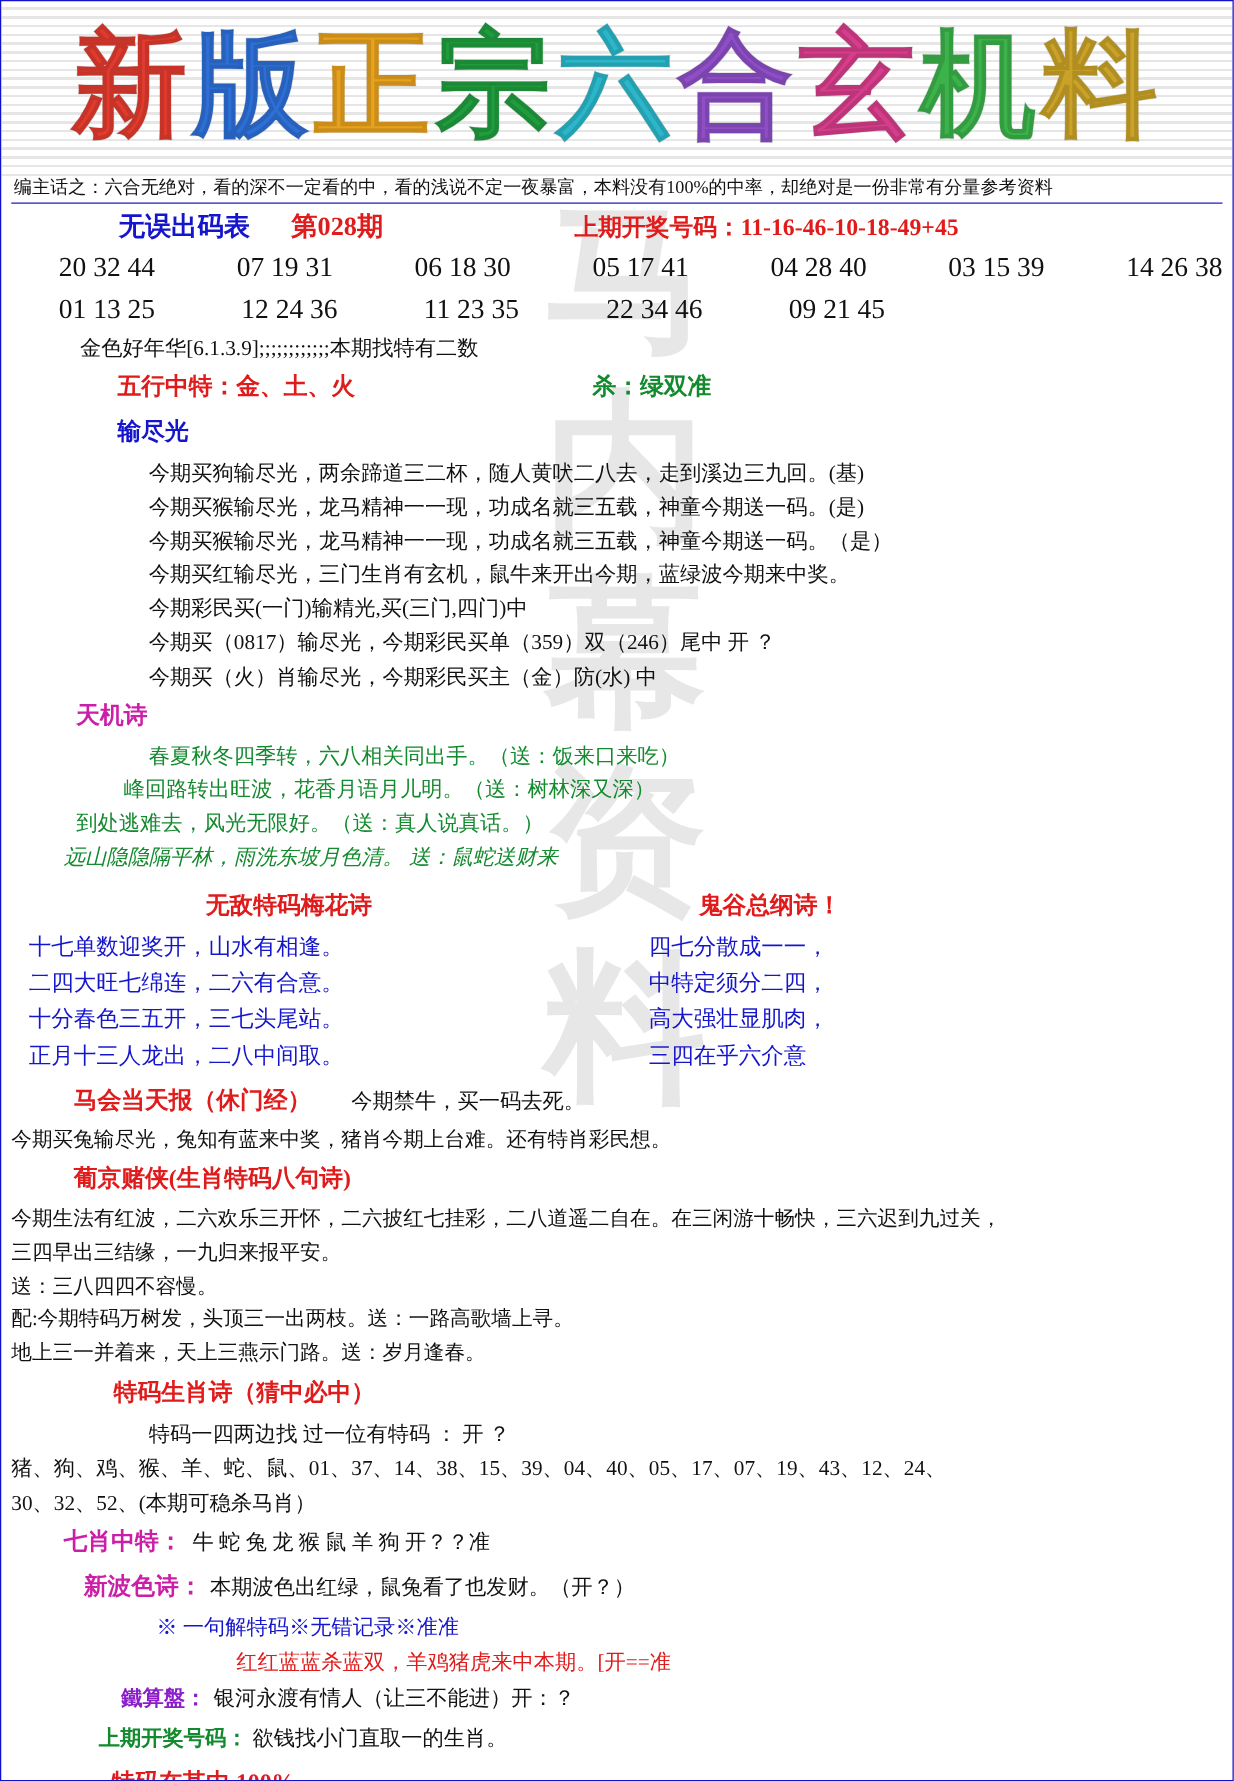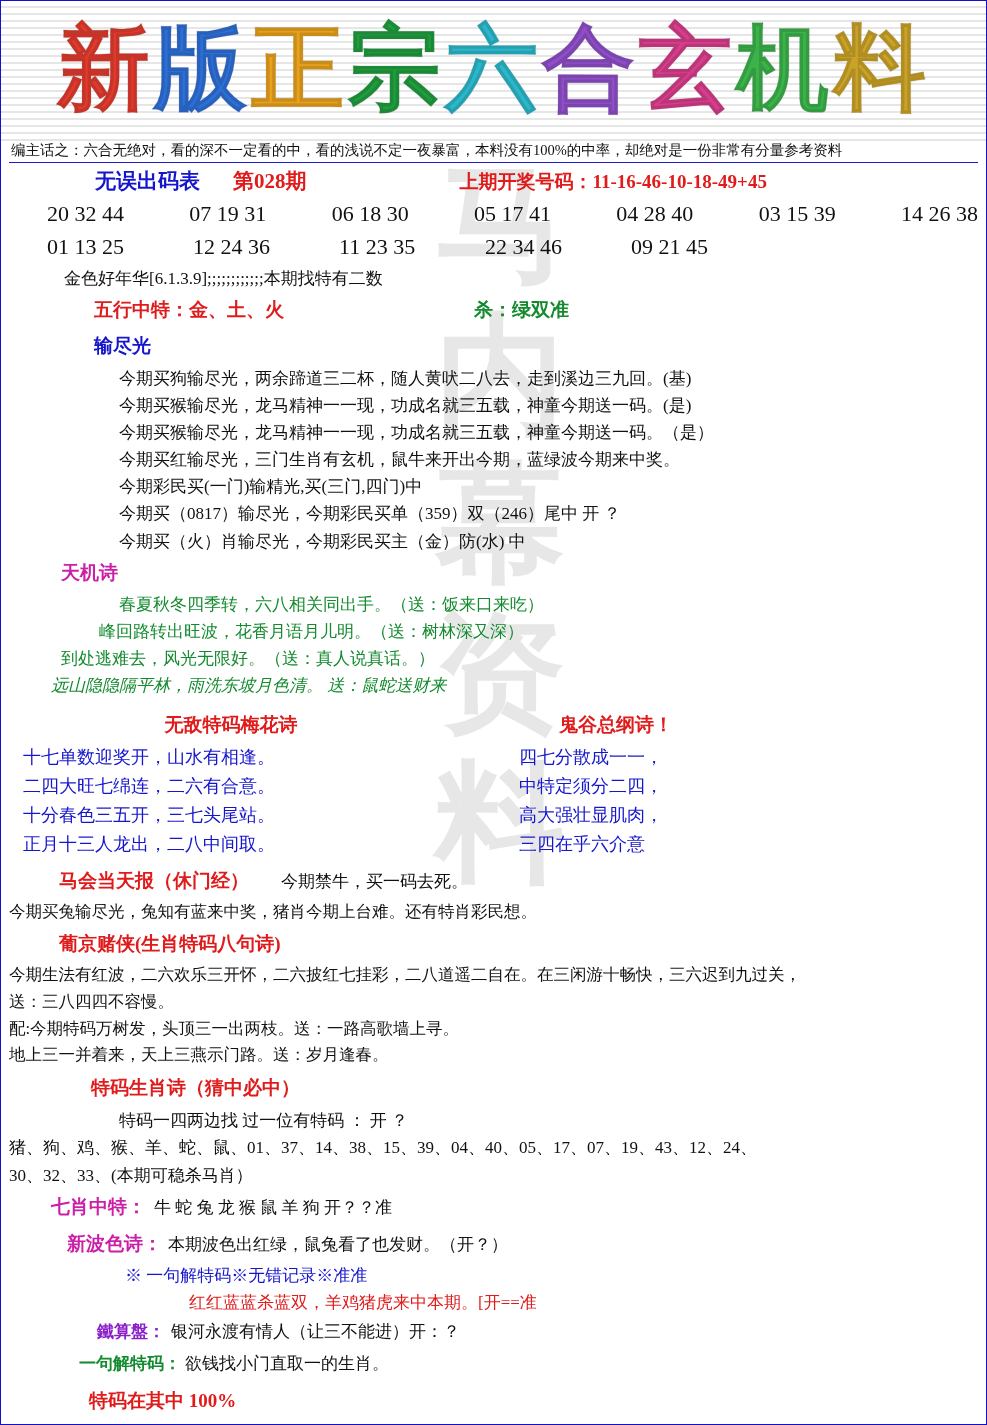--- a/index.html
+++ b/index.html
@@ -242,49 +242,50 @@
 
     <div class="row-flex" style="padding-left:50px; margin-top:4px;">
       <span class="sec-title red">马会当天报（休门经）</span>
       <span class="line" style="margin-left:32px;">今期禁牛，买一码去死。</span>
     </div>
     <div class="blk nw">今期买兔输尽光，兔知有蓝来中奖，猪肖今期上台难。还有特肖彩民想。</div>
 
     <div class="sec-title red" style="padding-left:50px;">葡京赌侠(生肖特码八句诗)</div>
     <div>
       <div class="blk nw">今期生法有红波，二六欢乐三开怀，二六披红七挂彩，二八道遥二自在。在三闲游十畅快，三六迟到九过关，</div>
+      <div class="blk nw">三四早出三结缘，一九归来报平安。</div>
       <div class="blk nw">送：三八四四不容慢。</div>
       <div class="blk nw">配:今期特码万树发，头顶三一出两枝。送：一路高歌墙上寻。</div>
       <div class="blk nw">地上三一并着来，天上三燕示门路。送：岁月逢春。</div>
     </div>
 
     <div class="sec-title red" style="padding-left:82px; line-height:2.0;">特码生肖诗（猜中必中）</div>
     <div class="line" style="padding-left:110px;">特码一四两边找   过一位有特码 ：    开 ？</div>
     <div class="blk nw" style="font-size:17px;">猪、狗、鸡、猴、羊、蛇、鼠、01、37、14、38、15、39、04、40、05、17、07、19、43、12、24、</div>
-    <div class="blk nw" style="font-size:17px;">30、32、33、(本期可稳杀马肖）</div>
+    <div class="blk nw" style="font-size:17px;">30、32、52、(本期可稳杀马肖）</div>
 
     <div class="row-flex" style="padding-left:42px;">
       <span class="sec-title magenta">七肖中特：</span>
       <span class="line" style="margin-left:8px;">牛 蛇 兔 龙 猴 鼠 羊 狗 开？？准</span>
     </div>
 
     <div class="row-flex" style="padding-left:58px;">
       <span class="sec-title magenta">新波色诗：</span>
       <span class="line" style="margin-left:6px;">本期波色出红绿，鼠兔看了也发财。（开？）</span>
     </div>
 
     <div class="line blue" style="padding-left:116px;">※ 一句解特码※无错记录※准准</div>
     <div class="line red" style="padding-left:180px;">红红蓝蓝杀蓝双，羊鸡猪虎来中本期。[开==准</div>
 
     <div class="row-flex" style="padding-left:88px;">
       <span class="sec-title purple" style="font-size:17px;">鐵算盤：</span>
       <span class="line" style="margin-left:6px;">银河永渡有情人（让三不能进）开：？</span>
     </div>
 
     <div class="row-flex" style="padding-left:70px;">
-      <span class="sec-title green" style="font-size:17px;">一句解特码：</span>
+      <span class="sec-title green" style="font-size:17px;">上期开奖号码：</span>
       <span class="line" style="margin-left:4px;">欲钱找小门直取一的生肖。</span>
     </div>
 
     <div class="sec-title red" style="padding-left:80px; line-height:2.1;">特码在其中 100%</div>
 
   </div>
 </div>
 
 </body></html>

